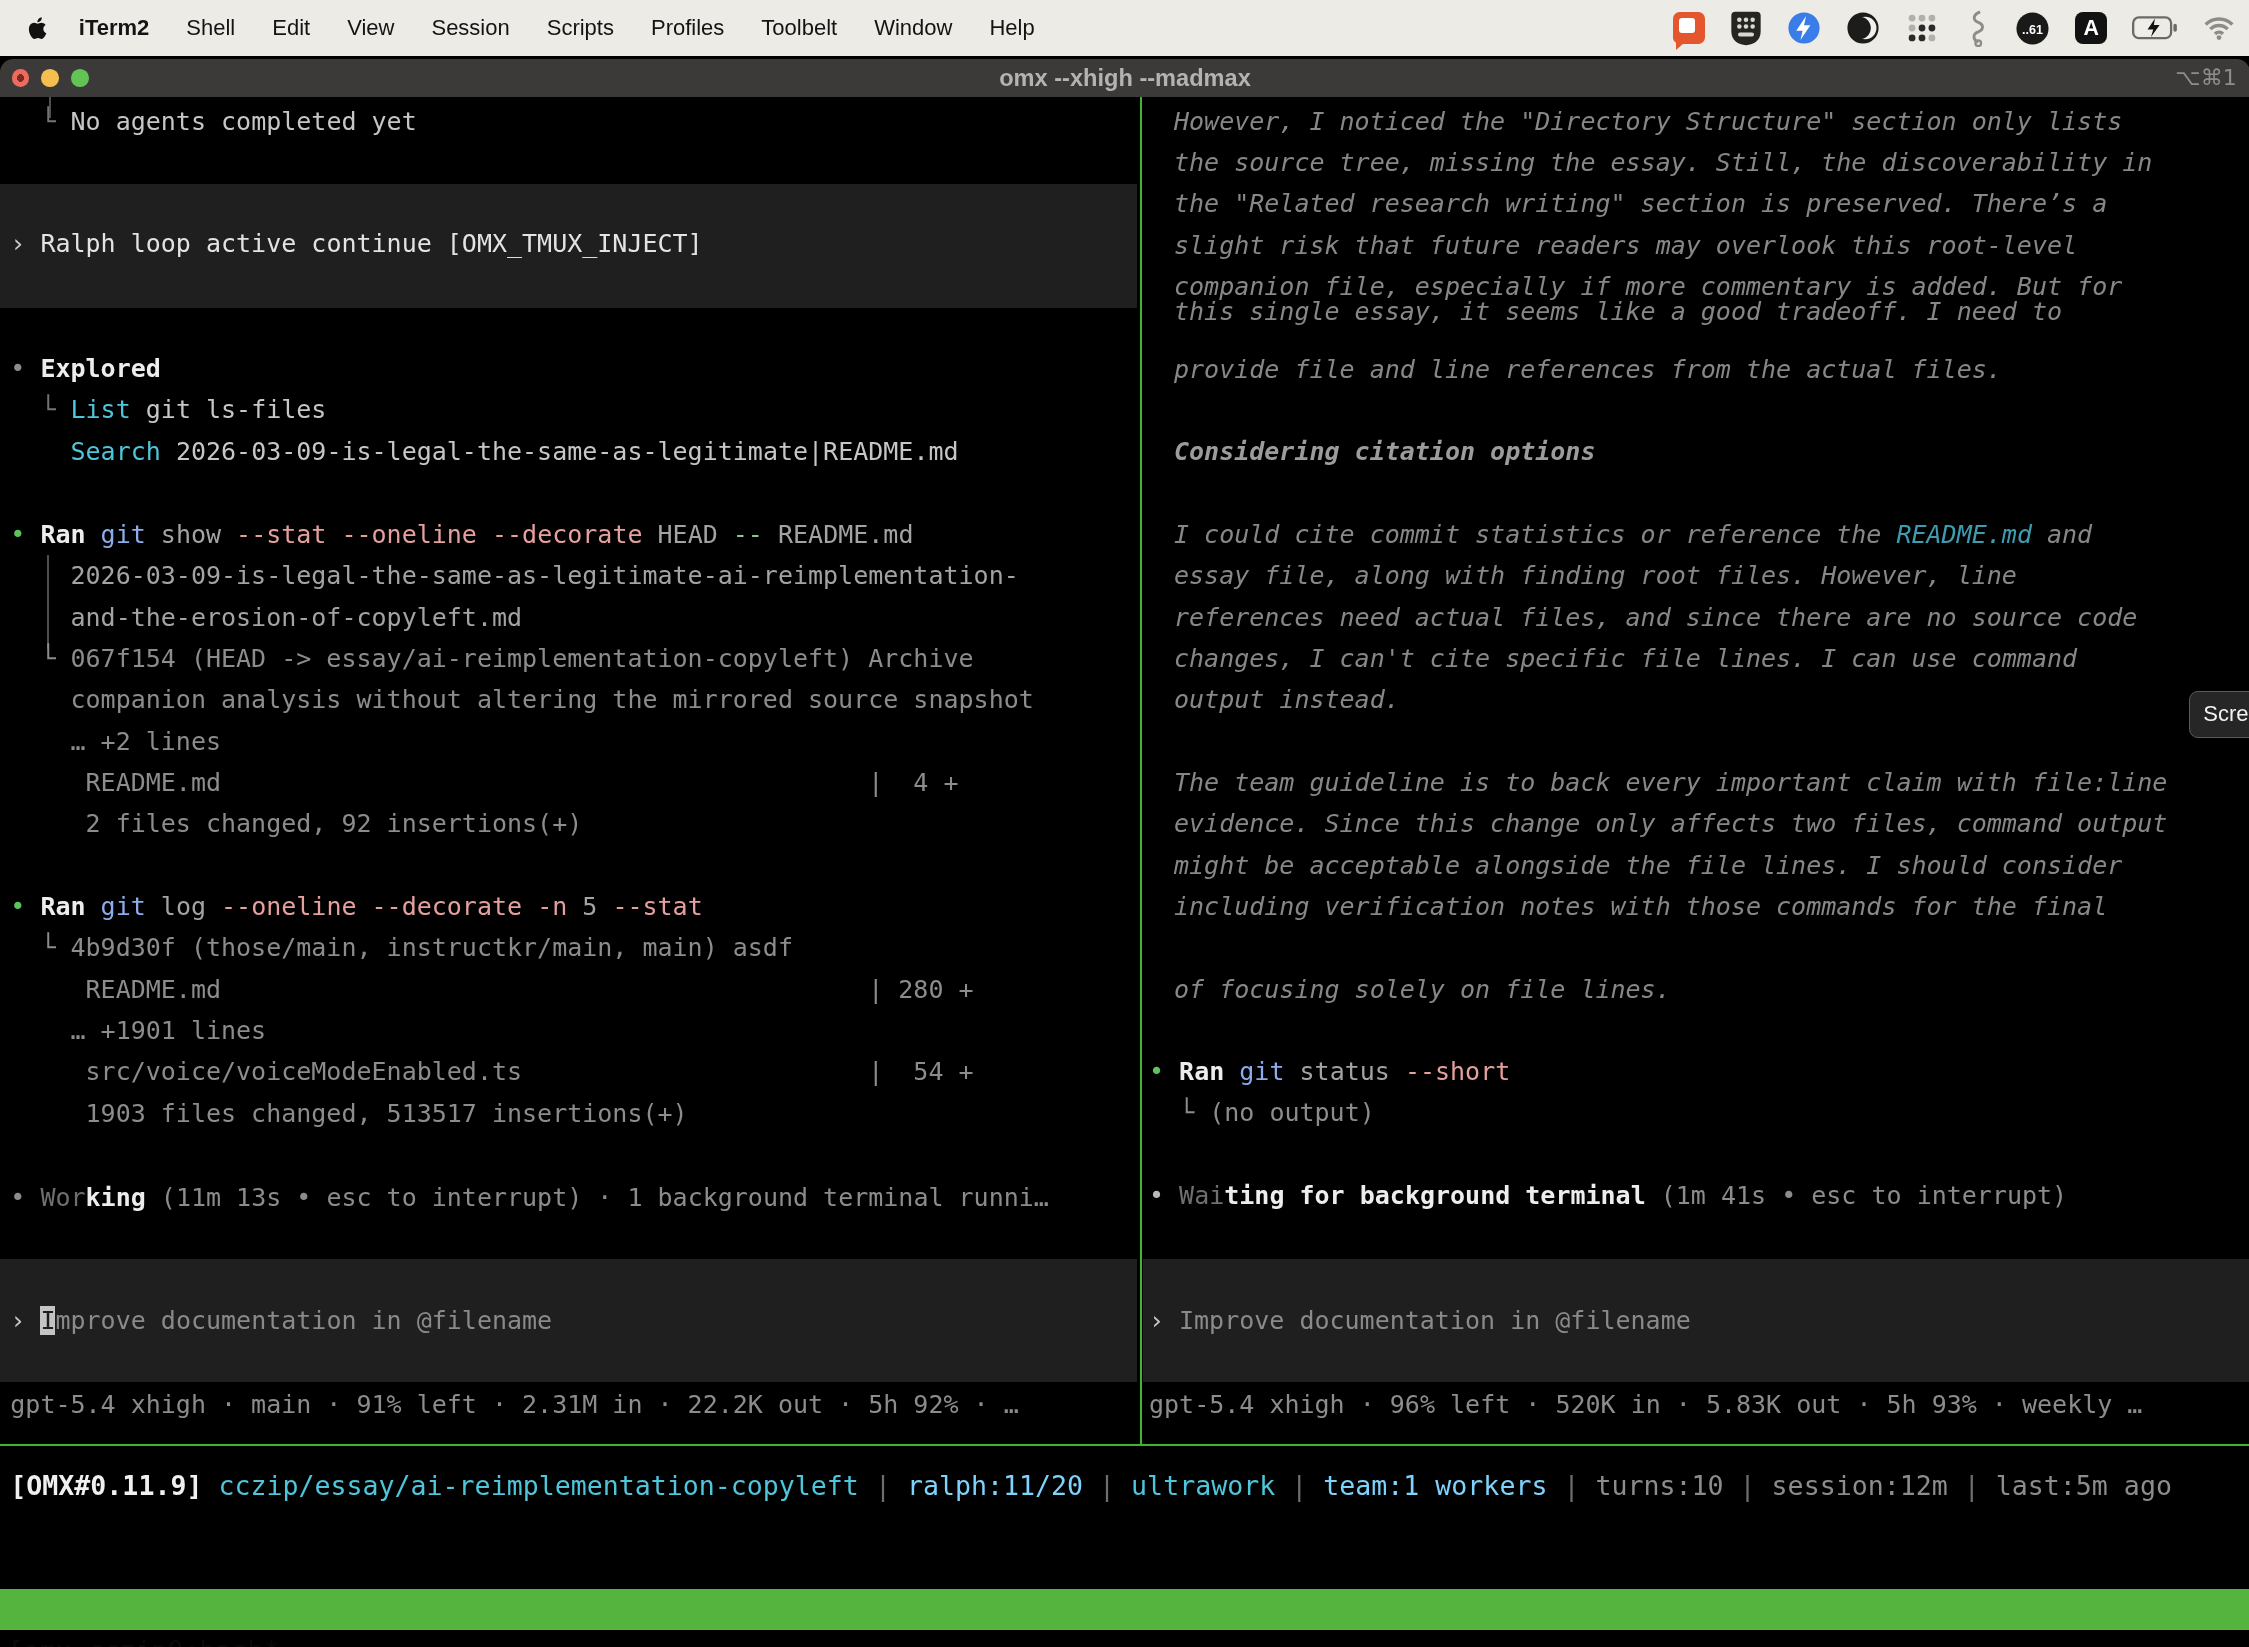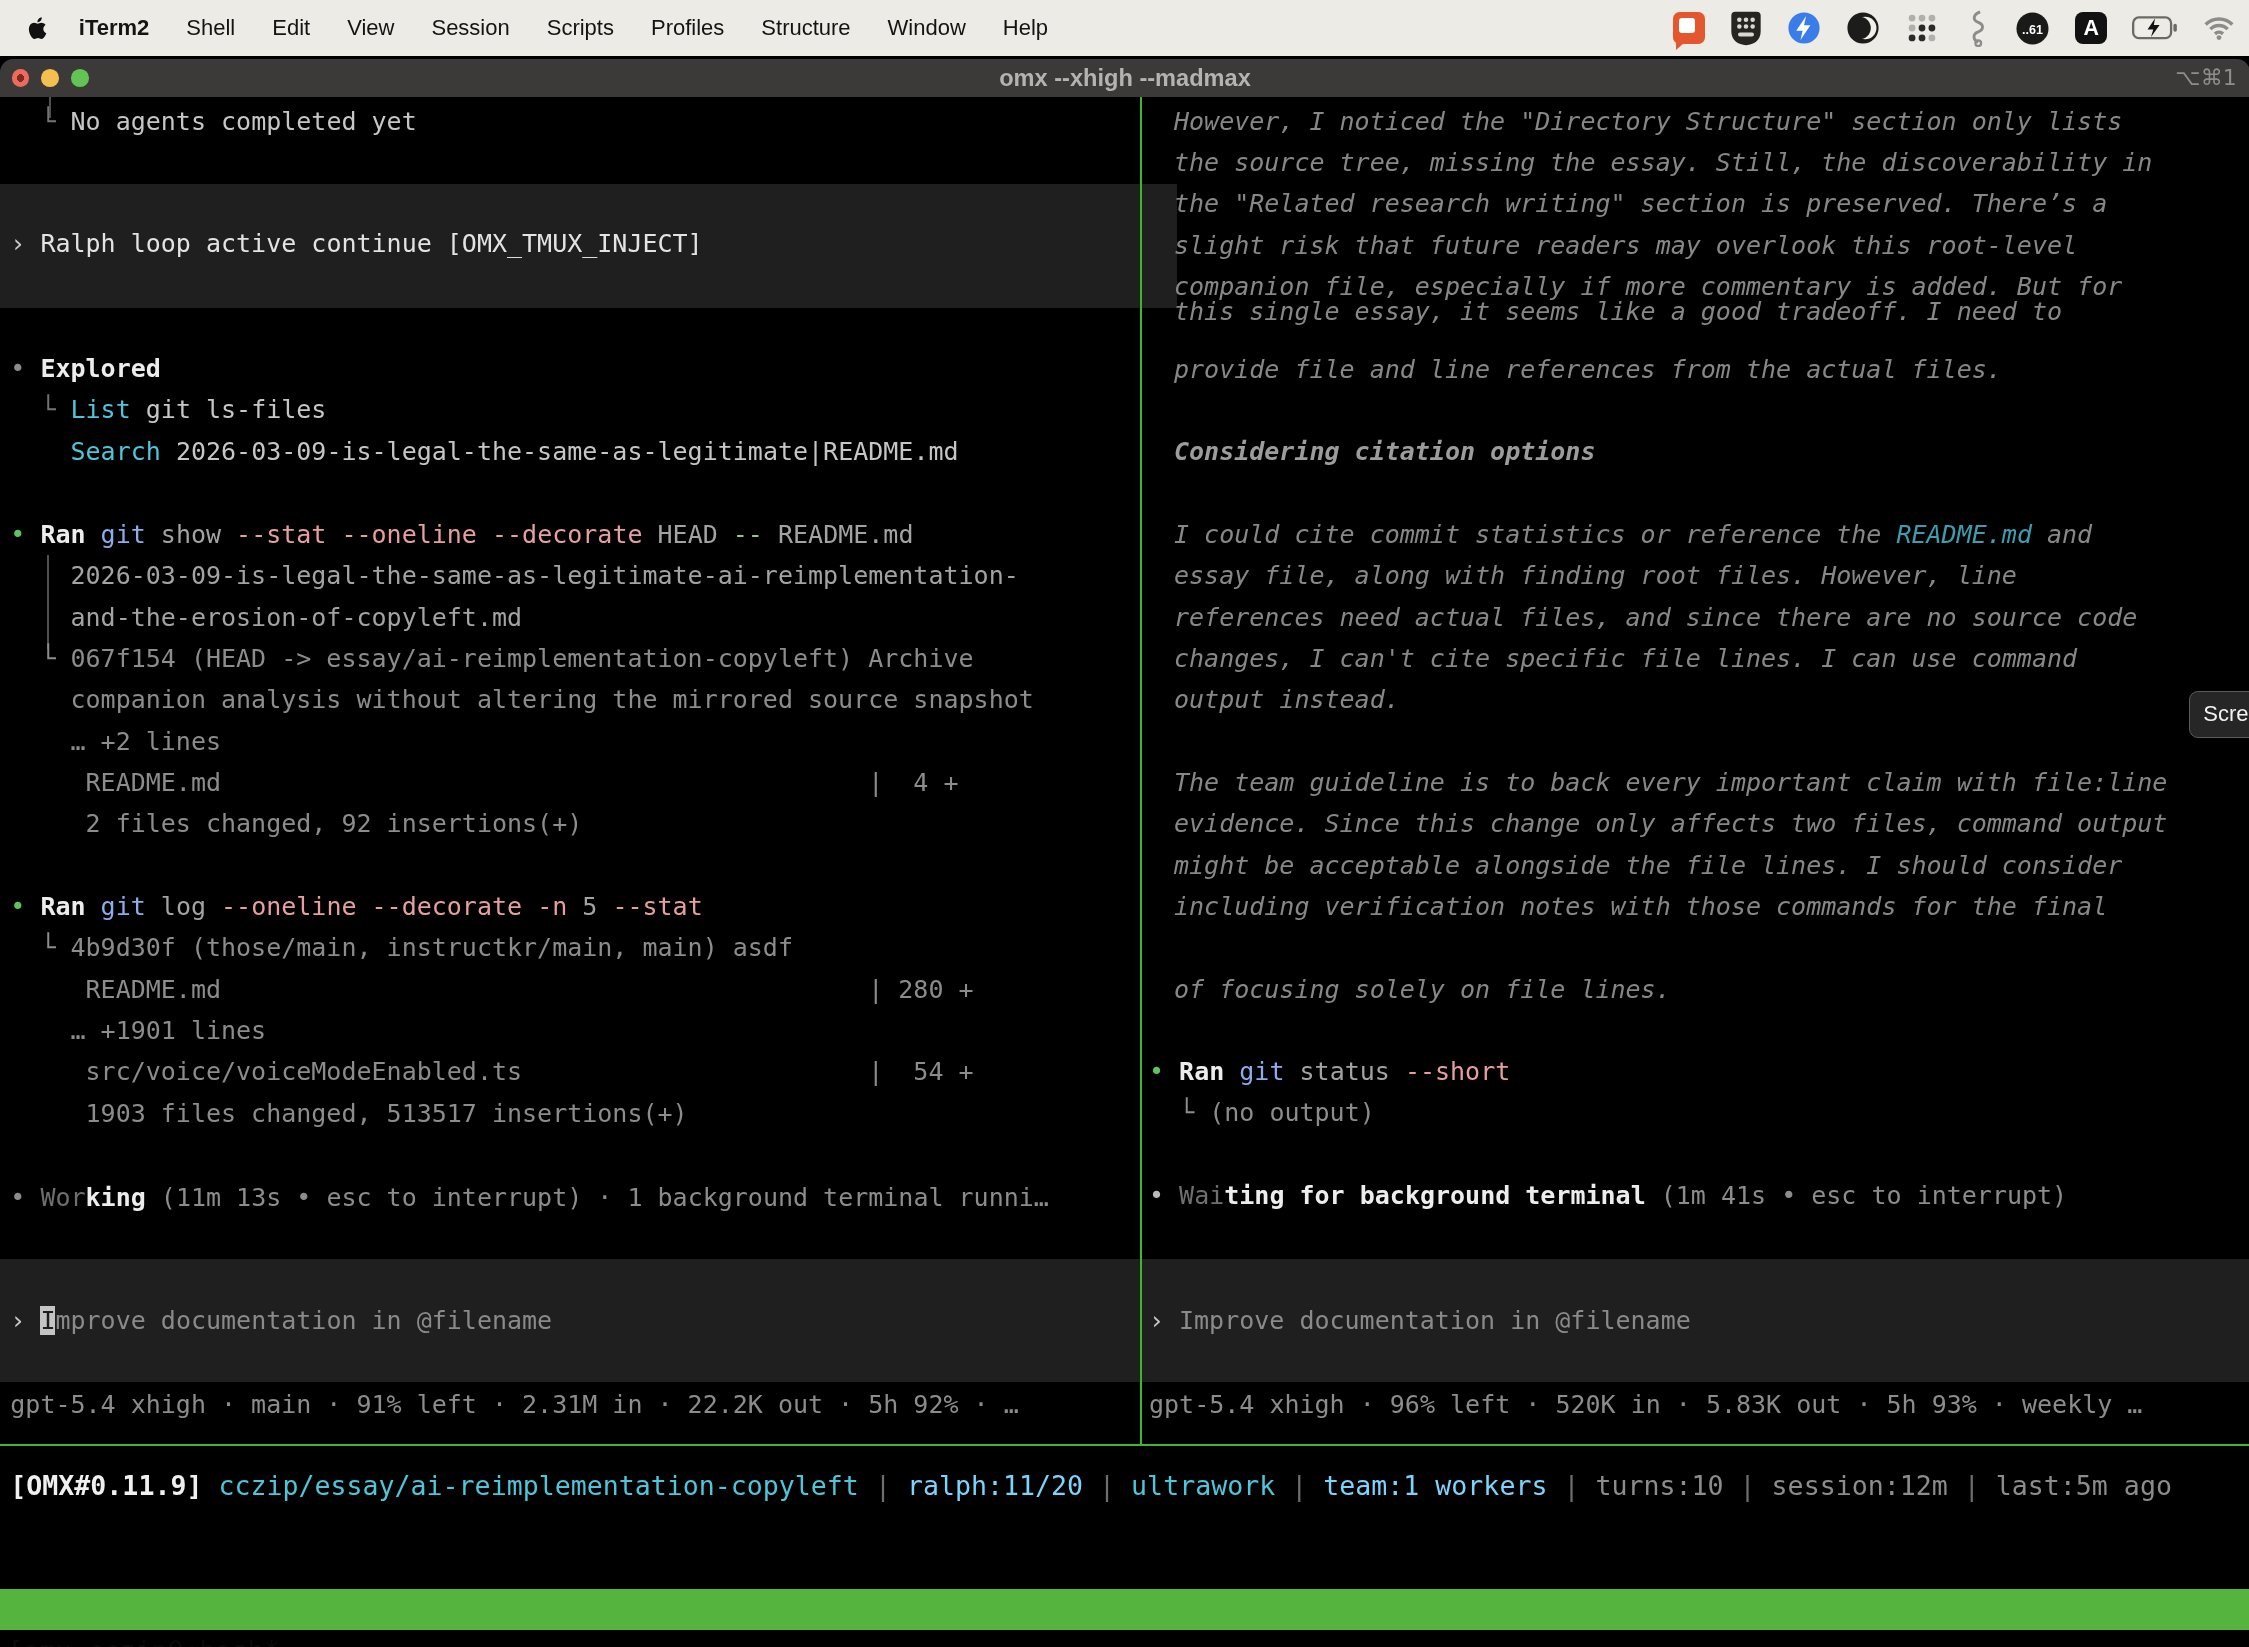--- a/index.html
+++ b/index.html
@@ -48,21 +48,21 @@
   .tree{color:#737373;}
   .cyan{color:#4EC5DA;}
   .lav{color:#a3a3a3;}
   .blue{color:#8CACEC;}
   .flag{color:#E5A09E;}
   .grntok{color:#85C89A;}
   .gbul{color:#5CC45C;}
   .wbul{color:#B9B9B9;}
   .teal{color:#3E9CAE;font-style:italic;}
   .hdg{font-weight:bold;font-style:italic;color:#9C9C9C;}
-  .band{position:absolute;background:#1E1F1E;padding-left:40px;}
+  .band{position:absolute;background:#1E1F1E;}
   .prompt{color:#C9C9C9;}
   .cursor{background:#C4C4C4;color:#1E1E1E;}
   .placeholder{color:#8A8A8A;}
   .bannertxt{color:#E3E3E3;}
   .vline{position:absolute;width:1.5px;background:#4F4F4F;}
   .divider{position:absolute;left:1140px;top:0;width:2.2px;height:1347px;background:#3FB62B;}
   .hline{position:absolute;left:0;top:1347px;width:2250px;height:2.2px;background:#3FB62B;}
   .omxline{position:absolute;left:10.3px;top:1368px;height:41px;line-height:41px;font-size:26.6px;white-space:pre;}
   .sep{color:#6E6E6E;}
   .grn{color:#7dd3fc;}
@@ -85,21 +85,21 @@
           <path fill="#111" d="M13.9 12.7c0-2.4 2-3.6 2.1-3.7-1.1-1.7-2.9-1.9-3.5-2-1.5-.2-2.9.9-3.7.9-.8 0-1.9-.9-3.2-.86-1.6.03-3.1 1-4 2.4-1.7 3-.4 7.4 1.2 9.8.8 1.2 1.8 2.5 3.1 2.4 1.2-.05 1.7-.8 3.2-.8 1.5 0 1.9.8 3.2.8 1.3-.02 2.2-1.2 3-2.4.9-1.4 1.3-2.7 1.3-2.8-.03-.03-2.5-1-2.7-3.8zM11.5 5.2c.7-.8 1.1-2 1-3.2-1 .04-2.2.7-2.9 1.5-.6.7-1.2 1.9-1 3 1.1.1 2.2-.55 2.9-1.3z"></path>
         </svg>
     </span>
     <span class="mitem app">iTerm2</span>
     <span class="mitem">Shell</span>
     <span class="mitem">Edit</span>
     <span class="mitem">View</span>
     <span class="mitem">Session</span>
     <span class="mitem">Scripts</span>
     <span class="mitem">Profiles</span>
-    <span class="mitem">Structure</span>
+    <span class="mitem">Toolbelt</span>
     <span class="mitem">Window</span>
     <span class="mitem">Help</span>
     <span class="mspacer"></span>
     <span class="micons">
       <span class="micon chatic"></span>
       <span class="micon">
         <svg width="32" height="37" viewBox="0 0 24 27">
             <path fill="#262621" d="M4 1h16c2 0 3 1 3 3v12c0 6-5 10-11 10S1 22 1 16V4c0-2 1-3 3-3z"></path>
           <circle cx="7" cy="7" r="1.7" fill="#DAD8D0"></circle>
             <circle cx="12" cy="7" r="1.7" fill="#DAD8D0"></circle>

